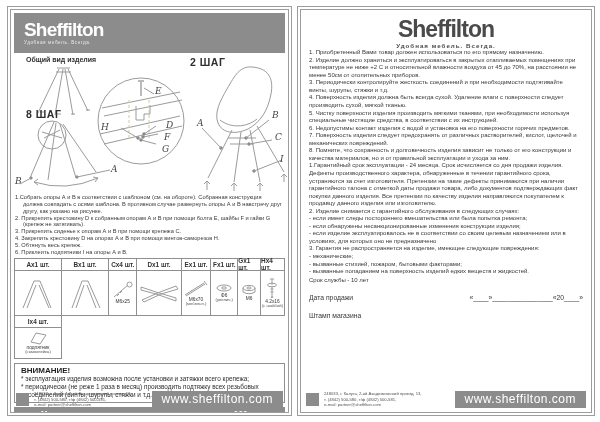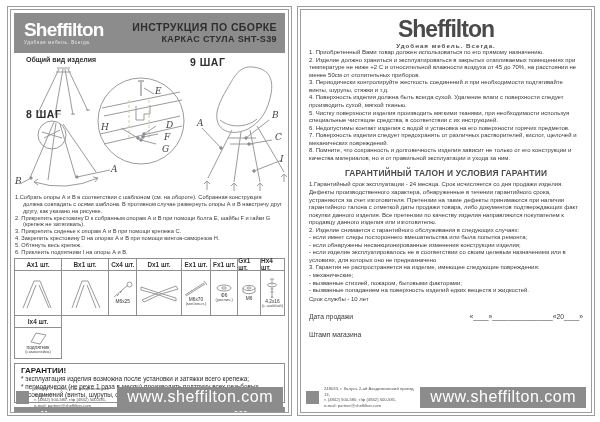--- a/index.html
+++ b/index.html
@@ -32,21 +32,21 @@
   .pspec{font-size:4.8px;color:#333;text-align:center;line-height:1.1;}
   .pnote{font-size:4.2px;color:#555;text-align:center;line-height:1.1;}
   .ptable2{margin:-1px 0 0 3px;border:1px solid #8f8f8f;width:48px;height:44px;display:flex;flex-direction:column;box-sizing:border-box;}
   .warn{margin:4px 3px 0 3px;border:1px solid #8f8f8f;padding:2px 6px 3px 6px;}
   .warn .wt{font-size:8px;font-weight:bold;color:#1f1f1f;}
   .warn .wl{font-size:6.4px;line-height:1.25;color:#2e2e2e;padding-left:7px;text-indent:-7px;}
   .loadbar{margin:4px 3px 0 3px;background:#8c8c8c;color:#fff;font-size:7.8px;font-weight:bold;text-align:center;padding:2.5px 0;letter-spacing:0.3px;}
   .foot{position:absolute;left:5px;right:5px;bottom:4px;display:flex;align-items:center;gap:5px;}
   .fsq{width:13px;height:13px;background:#8c8c8c;flex:none;}
   .faddr{font-size:4.2px;line-height:1.3;color:#555;flex:1;}
-  .fwww{background:#8c8c8c;color:#fff;font-size:16px;letter-spacing:0.5px;padding:1px 10px 2px 10px;}
+  .fwww{background:#8c8c8c;color:#fff;font-size:12px;letter-spacing:0.5px;padding:1px 10px 2px 10px;}
   
   .rwrap{padding:5px 8px 0 8px;}
   .logoD{text-align:center;color:#4a4a4a;line-height:1;margin-top:3px;}
   .logoD .lg{font-size:23px;font-weight:bold;letter-spacing:-1px;}
   .logoD .tg{font-size:6.2px;font-weight:bold;letter-spacing:1px;margin-top:2px;}
   .rtitle{text-align:center;font-size:8.4px;font-weight:bold;color:#4a4a4a;letter-spacing:0.2px;margin:6px 0 3px 0;}
   .rtext{font-size:6px;line-height:1.26;color:#383838;}
   .rtext div{margin:0;}
   .svclife{font-size:6px;color:#383838;margin-top:1px;}
   .daterow{display:flex;justify-content:space-between;margin-top:11px;font-size:6.8px;color:#383838;}
@@ -55,24 +55,20 @@
 </head>
 <body>
 
 <div class="page" id="pageL">
  <div class="page-in">
 
   <div class="banner">
     <div class="logoW">
       <div class="lg">Sheffilton</div>
       <div class="tg">Удобная мебель. Всегда.</div>
-    </div>
-    <div class="bt">
-      <div class="t1">ИНСТРУКЦИЯ ПО СБОРКЕ</div>
-      <div class="t2">КАРКАС СТУЛА SHT-S39</div>
     </div>
   </div>
 
   <div class="draw">
     <div class="lbl-sm" style="left:12px;top:0;">Общий вид изделия</div>
 
     <svg style="position:absolute;left:16px;top:9px;" width="66" height="52" viewBox="0 0 66 52">
       <g stroke="#9b9b9b" stroke-width="1" fill="none">
         <path d="M29,4 L8,48 M33,4 L25,50 M35,4 L43,50 M38,4 L58,46"></path>
         <path d="M27,3 L40,3 M26,7 L41,7"></path>
@@ -113,21 +109,21 @@
         <circle cx="45" cy="64" r="1.3" fill="#777"></circle>
         <path d="M58,18 L48,12"></path>
       </g>
     </svg>
     <span class="callout" style="left:141px;top:30px;">E</span>
     <span class="callout" style="left:87px;top:66px;">H</span>
     <span class="callout" style="left:152px;top:64px;">D</span>
     <span class="callout" style="left:150px;top:76px;">F</span>
     <span class="callout" style="left:148px;top:88px;">G</span>
 
-    <div class="lbl-step" style="left:176px;top:0;">9 ШАГ</div>
+    <div class="lbl-step" style="left:176px;top:0;">2 ШАГ</div>
 
     <svg style="position:absolute;left:180px;top:8px;" width="100" height="127" viewBox="0 0 100 127">
       <g stroke="#9b9b9b" stroke-width="1" fill="none">
         <path d="M58,3 C74,4 80,14 77,30 C74,46 67,58 54,65 C41,71 28,69 24,59 C20,49 26,37 33,25 C41,11 46,2 58,3 Z"></path>
         <path d="M26,56 C36,64 52,64 63,55"></path>
         <path d="M38,66 L14,114 M47,68 L40,118 M56,66 L66,118 M63,62 L90,108"></path>
         <path d="M34,74 L62,74 M36,80 L60,80"></path>
         <path d="M13,126 L13,118 M10,120 L13,117 L16,120"></path>
         <path d="M40,127 L40,120 M37,122 L40,119 L43,122"></path>
         <path d="M66,127 L66,120 M63,122 L66,119 L69,122"></path>
@@ -262,21 +258,21 @@
             <g stroke="#9b9b9b" fill="none">
               <path d="M4,11 L9,2 L19,4 L13,13 Z"></path>
             </g>
           </svg>
       <div class="pspec">подпятник</div>
       <div class="pnote">(самоклейка)</div>
     </div>
   </div>
 
   <div class="warn">
-    <div class="wt">ГАРАНТИИ!</div>
+    <div class="wt">ВНИМАНИЕ!</div>
     <div class="wl">* эксплуатация изделия возможна после установки и затяжки всего крепежа;</div>
     <div class="wl">* периодически (не реже 1 раза в месяц) производить подтяжку всех резьбовых соединений (винты, шурупы, стяжки и т.д.).</div>
   </div>
 
   <div class="loadbar">Максимальная статическая нагрузка на стул - 260 кг</div>
 
   <div class="foot">
     <div class="fsq"></div>
     <div class="faddr">
       <div>248033, г. Калуга, 2-ой Академический проезд, 13,</div>
@@ -303,21 +299,20 @@
       <div>1. Приобретенный Вами товар должен использоваться по его прямому назначению.</div>
       <div>2. Изделие должно храниться и эксплуатироваться в закрытых отапливаемых помещениях при температуре не ниже +2 С и относительной влажности воздуха от 45 до 70%, на расстоянии не менее 50см от отопительных приборов.</div>
       <div>3. Периодически контролируйте жесткость соединений и при необходимости подтягивайте винты, шурупы, стяжки и т.д.</div>
       <div>4. Поверхность изделия должна быть всегда сухой. Удаление влаги с поверхности следует производить сухой, мягкой тканью.</div>
       <div>5. Чистку поверхности изделия производить мягкими тканями, при необходимости используя специальные чистящие средства, в соответствии с их инструкцией.</div>
       <div>6. Недопустимы контакт изделия с водой и установка на его поверхности горячих предметов.</div>
       <div>7. Поверхность изделия следует  предохранять от различных растворителей, кислот, щелочей и механических повреждений.</div>
       <div>8. Помните, что сохранность и долговечность изделия зависит не только от его конструкции и качества материалов, но и от правильной эксплуатации и ухода за ним.</div>
     </div>
 
-    <div class="rtitle">ГАРАНТИЙНЫЙ ТАЛОН И УСЛОВИЯ ГАРАНТИИ</div>
 
     <div class="rtext">
       <div>1.Гарантийный срок эксплуатации - 24 месяца. Срок исчисляется со дня продажи изделия. Дефекты производственного характера, обнаруженные в течении гарантийного срока, устраняются за счет изготовителя. Претензии на такие дефекты принимаются при наличии гарантийного талона с отметкой даты продажи товара, либо документов подтверждающих факт покупки данного изделия. Все претензии по качеству изделия направляются покупателем к продавцу данного изделия или изготовителю.</div>
       <div>2. Изделие снимается с гарантийного обслуживания в следующих случаях:</div>
       <div>- если имеет следы постороннего вмешательства или была попытка ремонта;</div>
       <div>- если обнаружены несанкционированные изменения конструкции изделия;</div>
       <div>- если изделие эксплуатировалось не в соответствии со своим целевым назначением или в условиях, для которых оно не предназначено</div>
       <div>3. Гарантия не распространяется на изделие, имеющее следующие повреждения:</div>
       <div>- механические;</div>
       <div>- вызванные стихией, пожаром, бытовыми факторами;</div>

